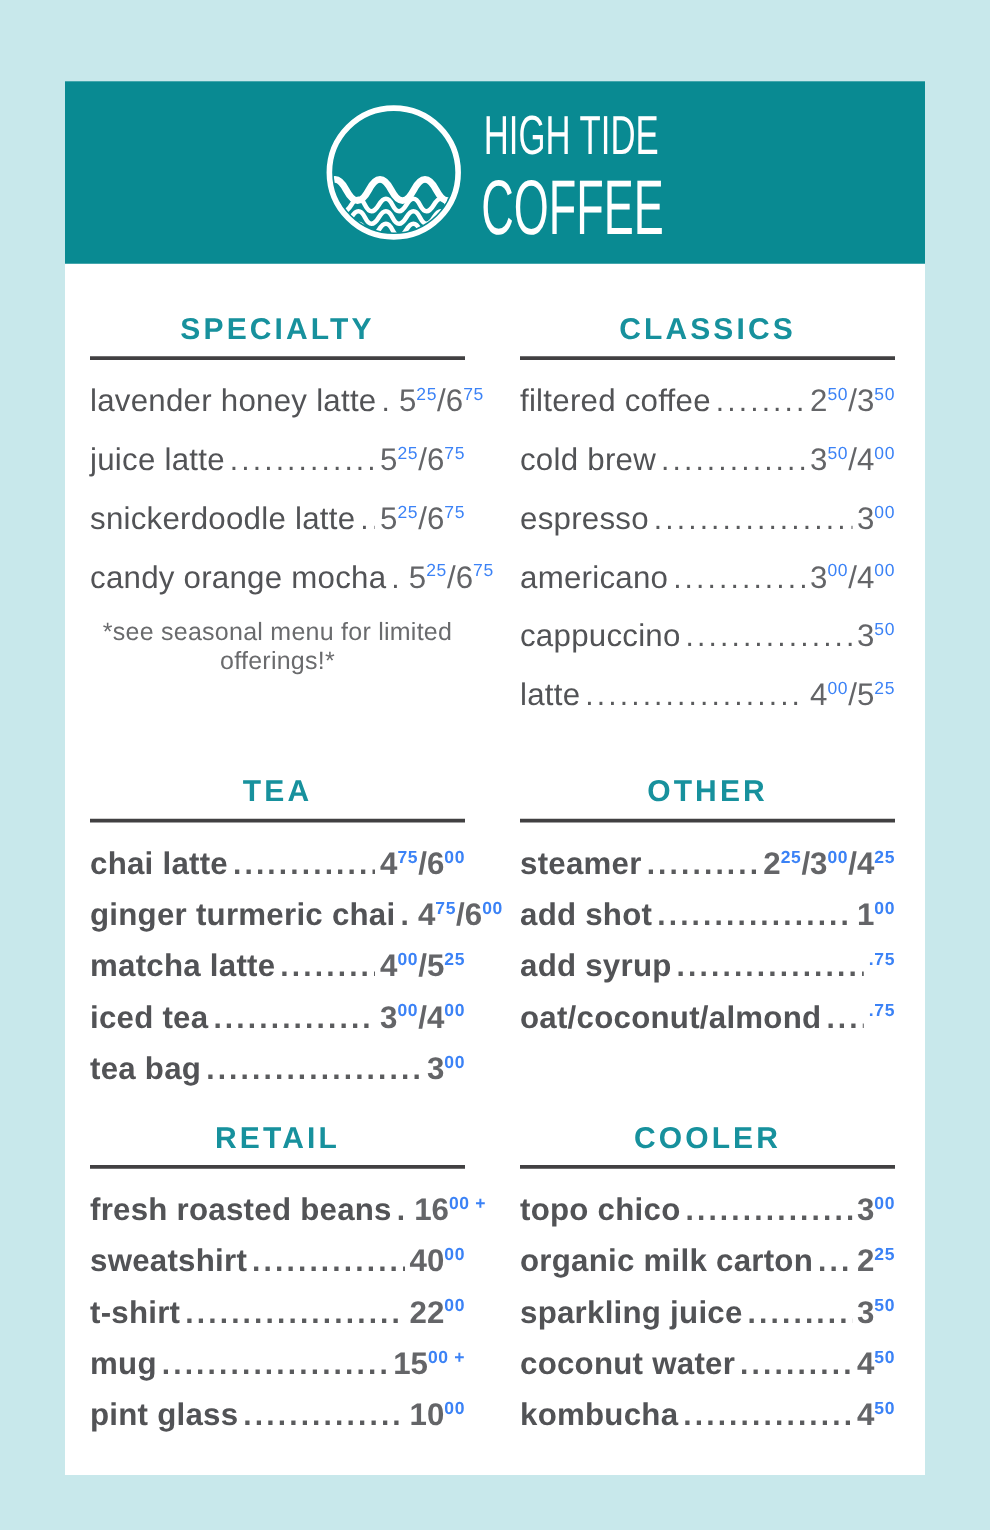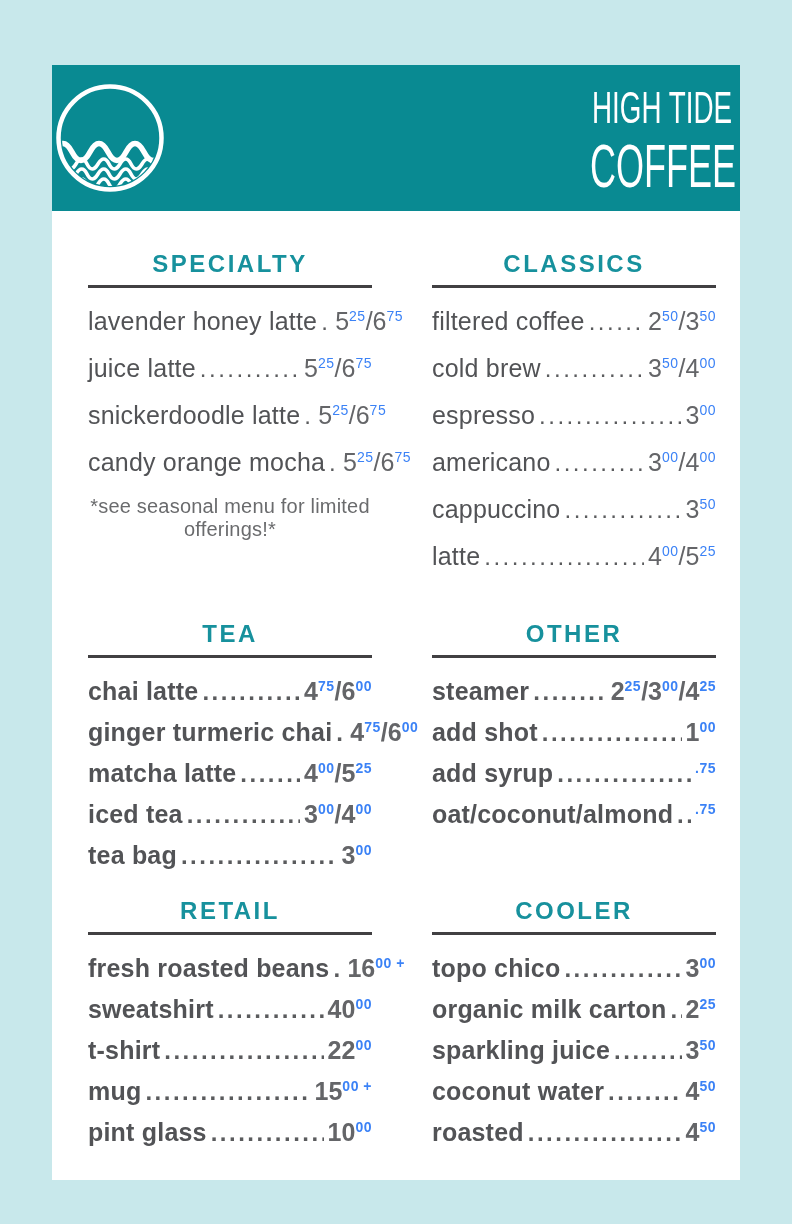--- a/index.html
+++ b/index.html
@@ -12,32 +12,32 @@
     overflow: hidden;
   }
   .card {
     position: absolute; left: 52px; top: 65px;
     width: 688px; height: 1115px;
     background: #ffffff;
   }
   
   .header {
     height: 146px; background: #098a92;
-    display: flex; align-items: center; justify-content: space-between;
+    display: flex; align-items: center; justify-content: center;
     gap: 12px;
   }
   .logo-svg { display: block; }
   .brand-svg { display: block; }
   
   .menu {
     padding: 39px 24px 0 20px;
     display: flex; gap: 44px;
   }
   .menu-col { flex: 1; min-width: 0; }
-  .section { display: block; margin-left: 16px; }
+  .section { display: block; }
   .section.r0 { height: 370px; }
   .section.r1 { height: 277px; }
   .section-title {
     text-align: center;
     color: #17919d;
     font-size: 24px; font-weight: bold;
     letter-spacing: 2.5px;
     line-height: 28px;
   }
   .section-rule {
@@ -275,21 +275,21 @@
               <span class="item-name">sparkling juice</span>
               <span class="leader"></span>
               <span class="item-price">3<sup>50</sup></span>
             </div>
             <div class="menu-item">
               <span class="item-name">coconut water</span>
               <span class="leader"></span>
               <span class="item-price">4<sup>50</sup></span>
             </div>
             <div class="menu-item">
-              <span class="item-name">roasted</span>
+              <span class="item-name">kombucha</span>
               <span class="leader"></span>
               <span class="item-price">4<sup>50</sup></span>
             </div>
           </div>
   </div>
 </div>
   </div>
 
 </div>
 

